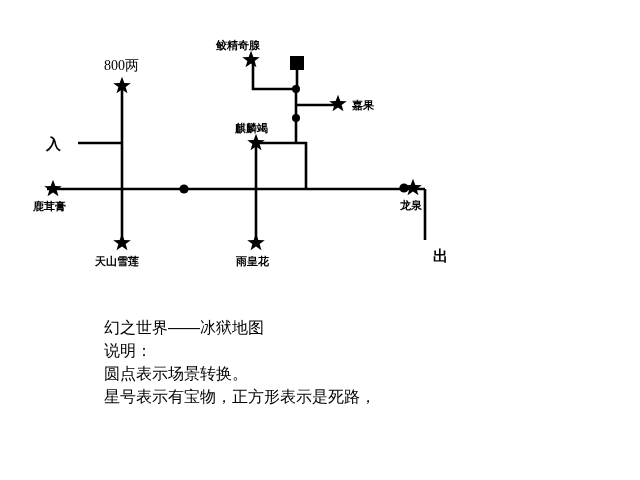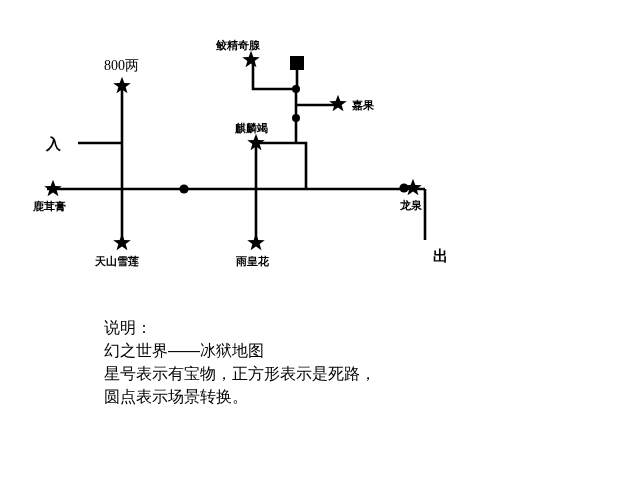--- a/index.html
+++ b/index.html
@@ -113,17 +113,17 @@
     <text class="map-label" x="236" y="265" text-anchor="start">雨皇花</text>
   </g>
 
   <g>
     <text class="map-label-gate" x="46" y="149" text-anchor="start">入</text>
     <text class="map-label-gate" x="433" y="261" text-anchor="start">出</text>
   </g>
 </svg>
 
 <div class="legend-block">
+  <div class="legend-line">幻之世界——冰狱地图</div>
   <div class="legend-line">说明：</div>
-  <div class="legend-line">幻之世界——冰狱地图</div>
+  <div class="legend-line">圆点表示场景转换。</div>
   <div class="legend-line">星号表示有宝物，正方形表示是死路，</div>
-  <div class="legend-line">圆点表示场景转换。</div>
 </div>
 
 </body></html>

